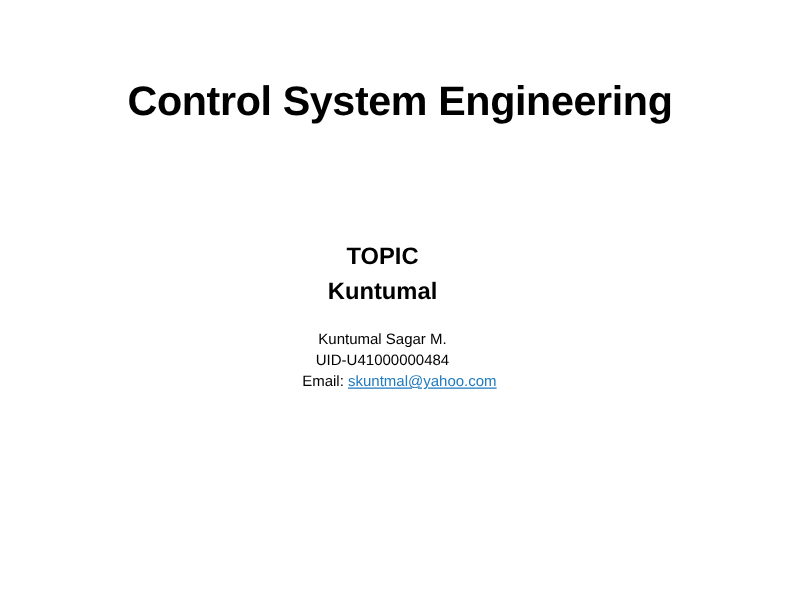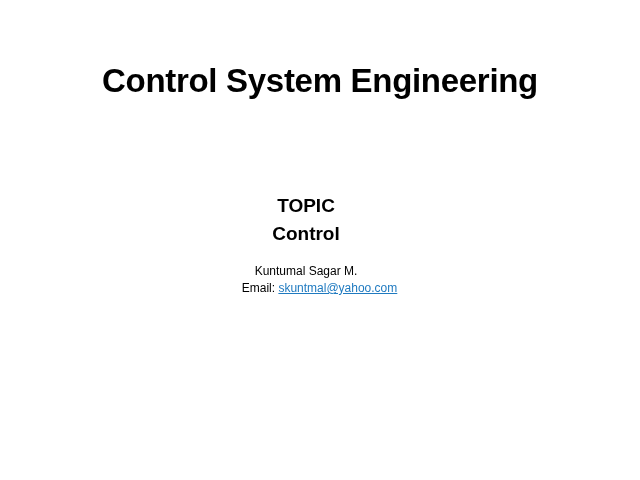--- a/index.html
+++ b/index.html
@@ -71,22 +71,23 @@
 <body>
 
 <div class="slide">
 
   <div class="slide-title">Control System Engineering</div>
 
   <div class="body-block">
 
     <div class="topic-lines">
       <div>TOPIC</div>
-      <div>Control</div>
+      <div>Kuntumal</div>
     </div>
 
     <div class="author-lines">
       <div>Kuntumal Sagar M.</div>
+      <div>UID-U41000000484</div>
       <div class="email-line"><span>Email:</span> <a class="email-link" href="#">skuntmal@yahoo.com</a></div>
     </div>
 
   </div>
 </div>
 
 </body></html>

